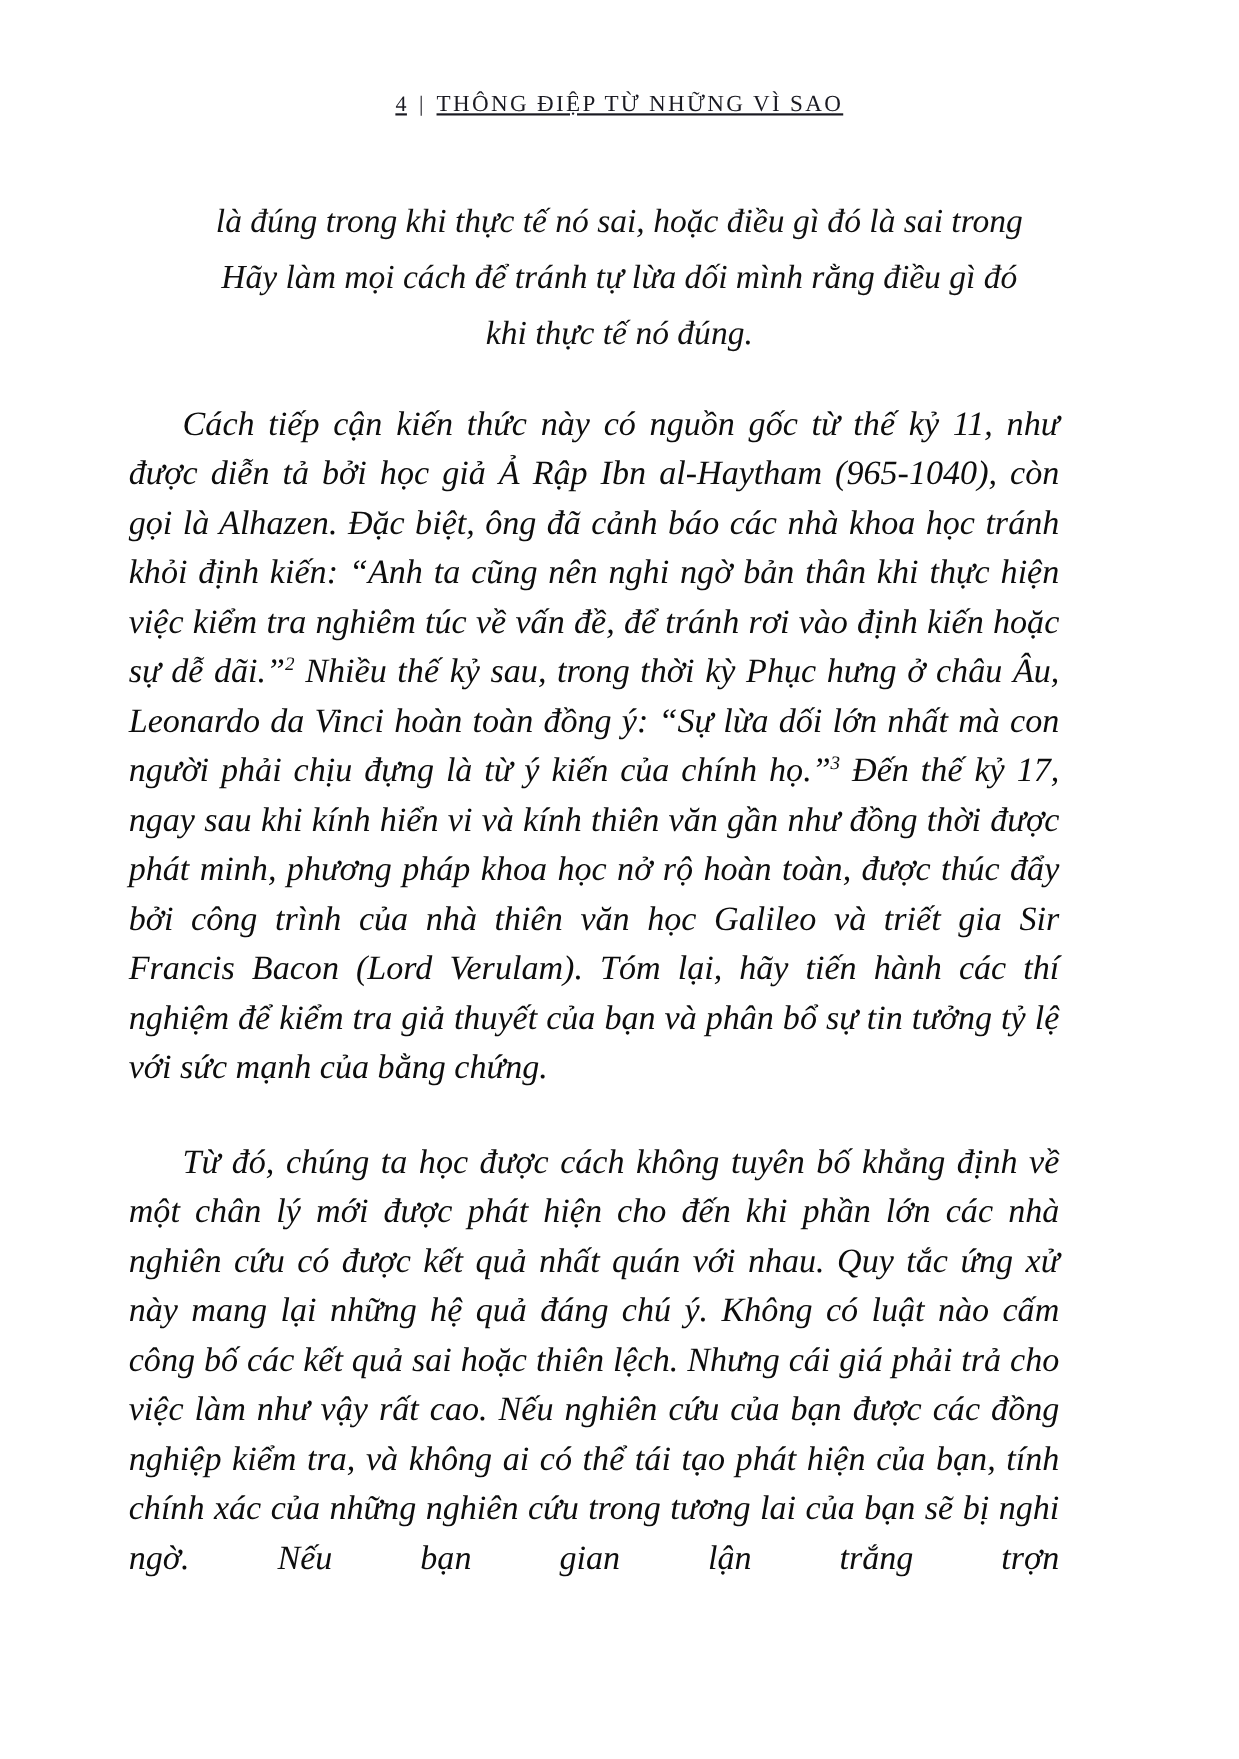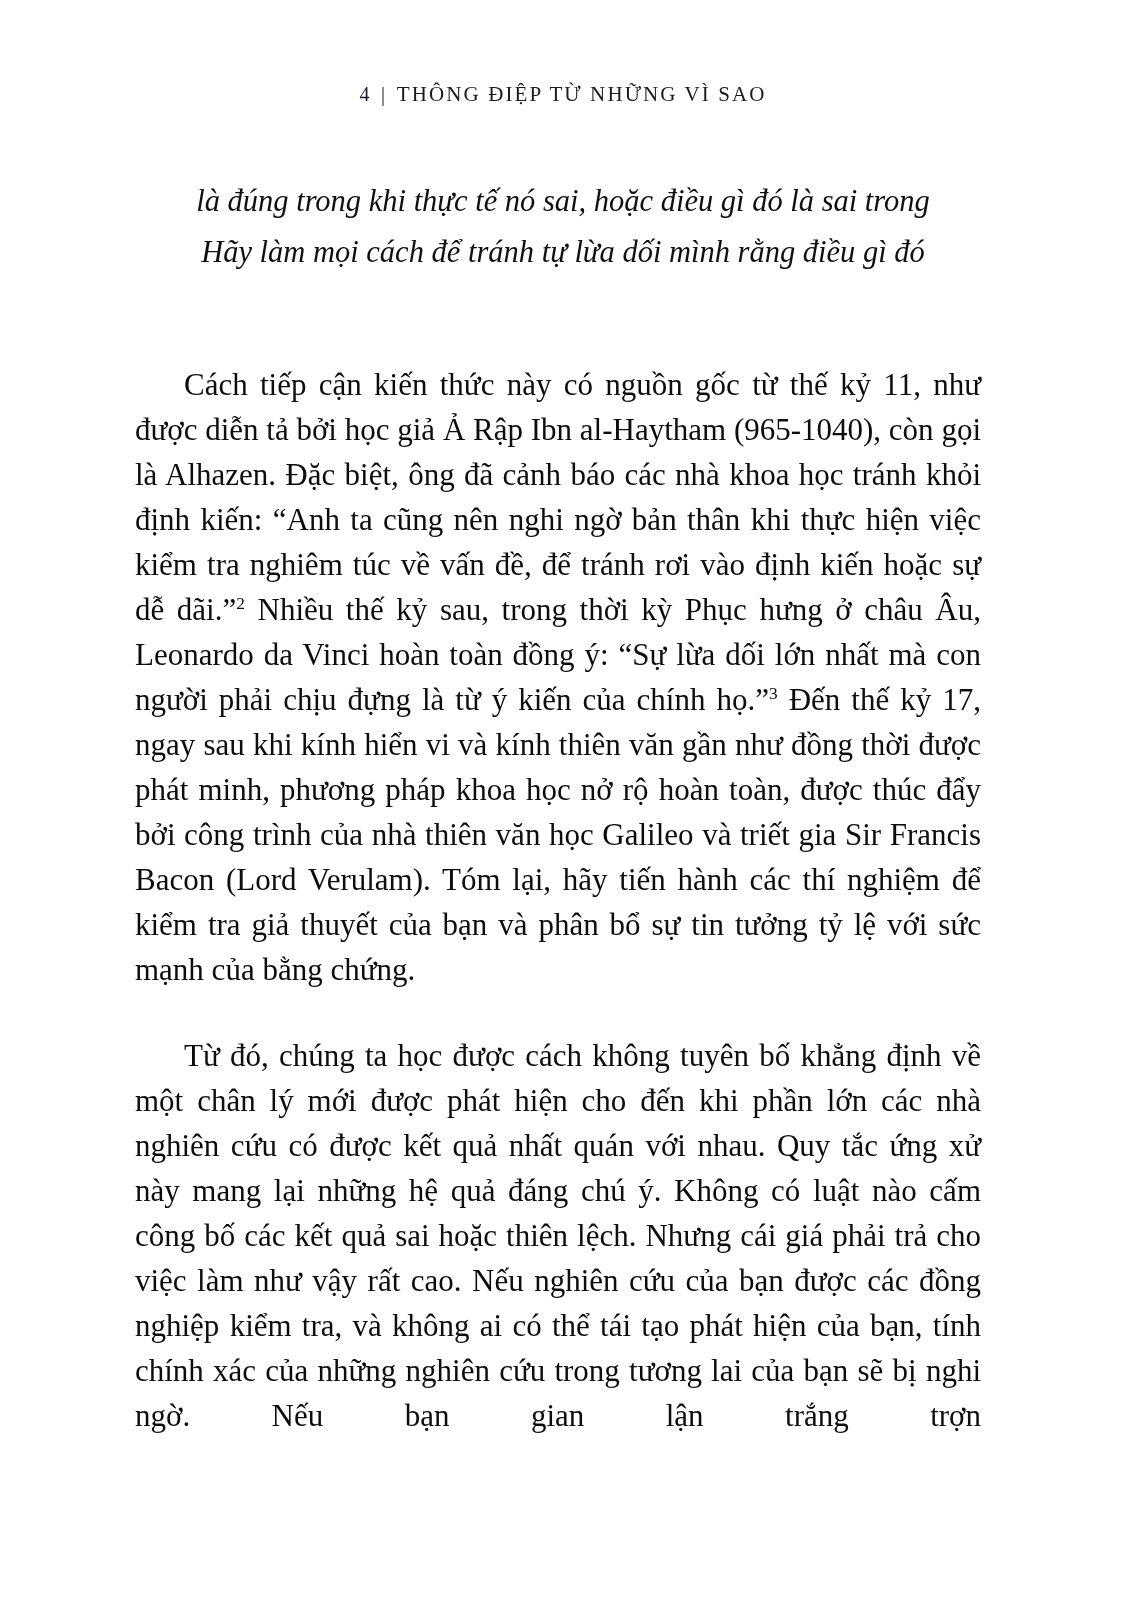--- a/index.html
+++ b/index.html
@@ -24,20 +24,21 @@
     position: absolute;
     top: 82px;
     left: 0;
     width: 1126px;
     text-align: center;
     font-family: "Liberation Serif", "DejaVu Serif", serif;
     font-size: 21px;
     letter-spacing: 1.9px;
     color: #1a1a22;
     white-space: nowrap;
+    text-decoration: underline;
   }
   .running-head .rh-page {
     font-size: 20px;
     letter-spacing: 0.5px;
   }
   .running-head .rh-sep {
     display: inline-block;
     padding: 0 10px 0 11px;
     font-size: 20px;
     color: #1a1a22;
@@ -61,22 +62,23 @@
   }
   .epigraph .eline {
     display: block;
     white-space: nowrap;
   }
 
   
   .body-block {
     position: absolute;
     top: 362px;
-    left: 135px;
+    left: 117px;
     width: 846px;
+    font-style: italic;
   }
 
   .para {
     margin: 0;
     text-align: justify;
     text-justify: inter-word;
     font-size: 31px;
     line-height: 45px;
     color: #0d0d0d;
     text-indent: 49px;
@@ -103,20 +105,21 @@
 
 <div class="page">
 
   <div class="running-head">
     <span class="rh-page">4</span><span class="rh-sep">|</span><span class="rh-title">THÔNG ĐIỆP TỪ NHỮNG VÌ SAO</span>
   </div>
 
   <div class="epigraph">
     <span class="eline">là đúng trong khi thực tế nó sai, hoặc điều gì đó là sai trong</span>
     <span class="eline">Hãy làm mọi cách để tránh tự lừa dối mình rằng điều gì đó</span>
+    <span class="eline">khi thực tế nó đúng.</span>
   </div>
 
   <div class="body-block">
     <p class="para">Cách tiếp cận kiến thức này có nguồn gốc từ thế kỷ 11, như được diễn tả bởi học giả Ả Rập Ibn al-Haytham (965-1040), còn gọi là Alhazen. Đặc biệt, ông đã cảnh báo các nhà khoa học tránh khỏi định kiến: “Anh ta cũng nên nghi ngờ bản thân khi thực hiện việc kiểm tra nghiêm túc về vấn đề, để tránh rơi vào định kiến hoặc sự dễ dãi.”<sup>2</sup> Nhiều thế kỷ sau, trong thời kỳ Phục hưng ở châu Âu, Leonardo da Vinci hoàn toàn đồng ý: “Sự lừa dối lớn nhất mà con người phải chịu đựng là từ ý kiến của chính họ.”<sup>3</sup> Đến thế kỷ 17, ngay sau khi kính hiển vi và kính thiên văn gần như đồng thời được phát minh, phương pháp khoa học nở rộ hoàn toàn, được thúc đẩy bởi công trình của nhà thiên văn học Galileo và triết gia Sir Francis Bacon (Lord Verulam). Tóm lại, hãy tiến hành các thí nghiệm để kiểm tra giả thuyết của bạn và phân bổ sự tin tưởng tỷ lệ với sức mạnh của bằng chứng.</p>
     <p class="para clipped">Từ đó, chúng ta học được cách không tuyên bố khẳng định về một chân lý mới được phát hiện cho đến khi phần lớn các nhà nghiên cứu có được kết quả nhất quán với nhau. Quy tắc ứng xử này mang lại những hệ quả đáng chú ý. Không có luật nào cấm công bố các kết quả sai hoặc thiên lệch. Nhưng cái giá phải trả cho việc làm như vậy rất cao. Nếu nghiên cứu của bạn được các đồng nghiệp kiểm tra, và không ai có thể tái tạo phát hiện của bạn, tính chính xác của những nghiên cứu trong tương lai của bạn sẽ bị nghi ngờ. Nếu bạn gian lận trắng trợn</p>
   </div>
 
 </div>
 
 </body></html>

